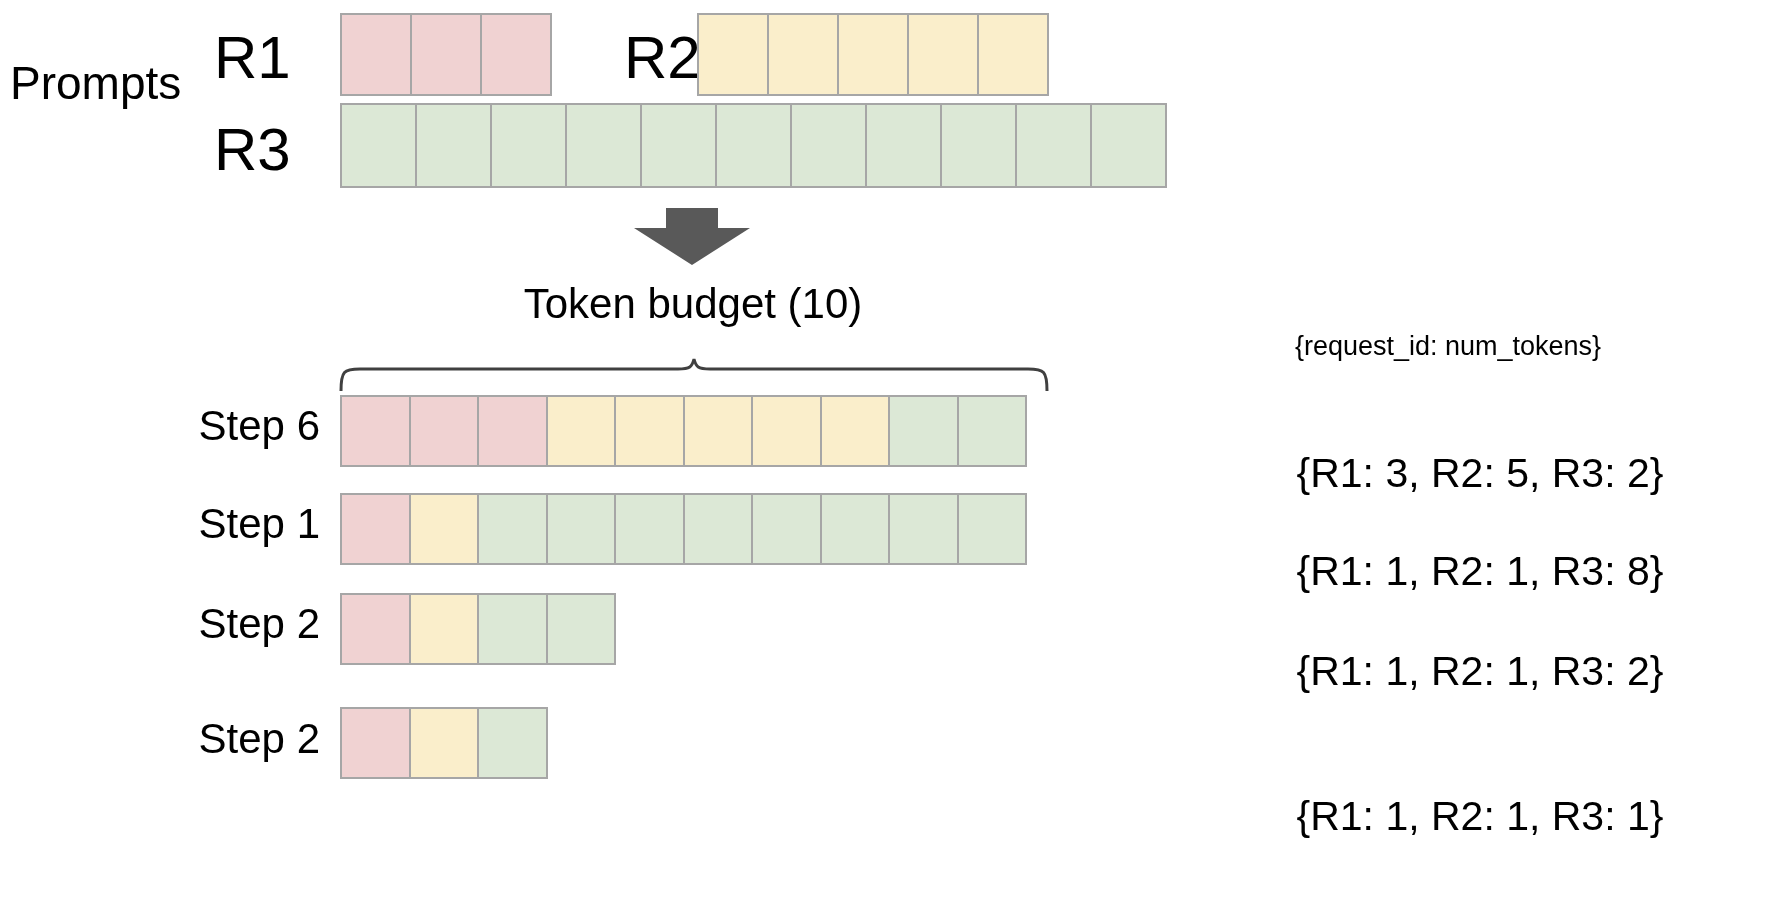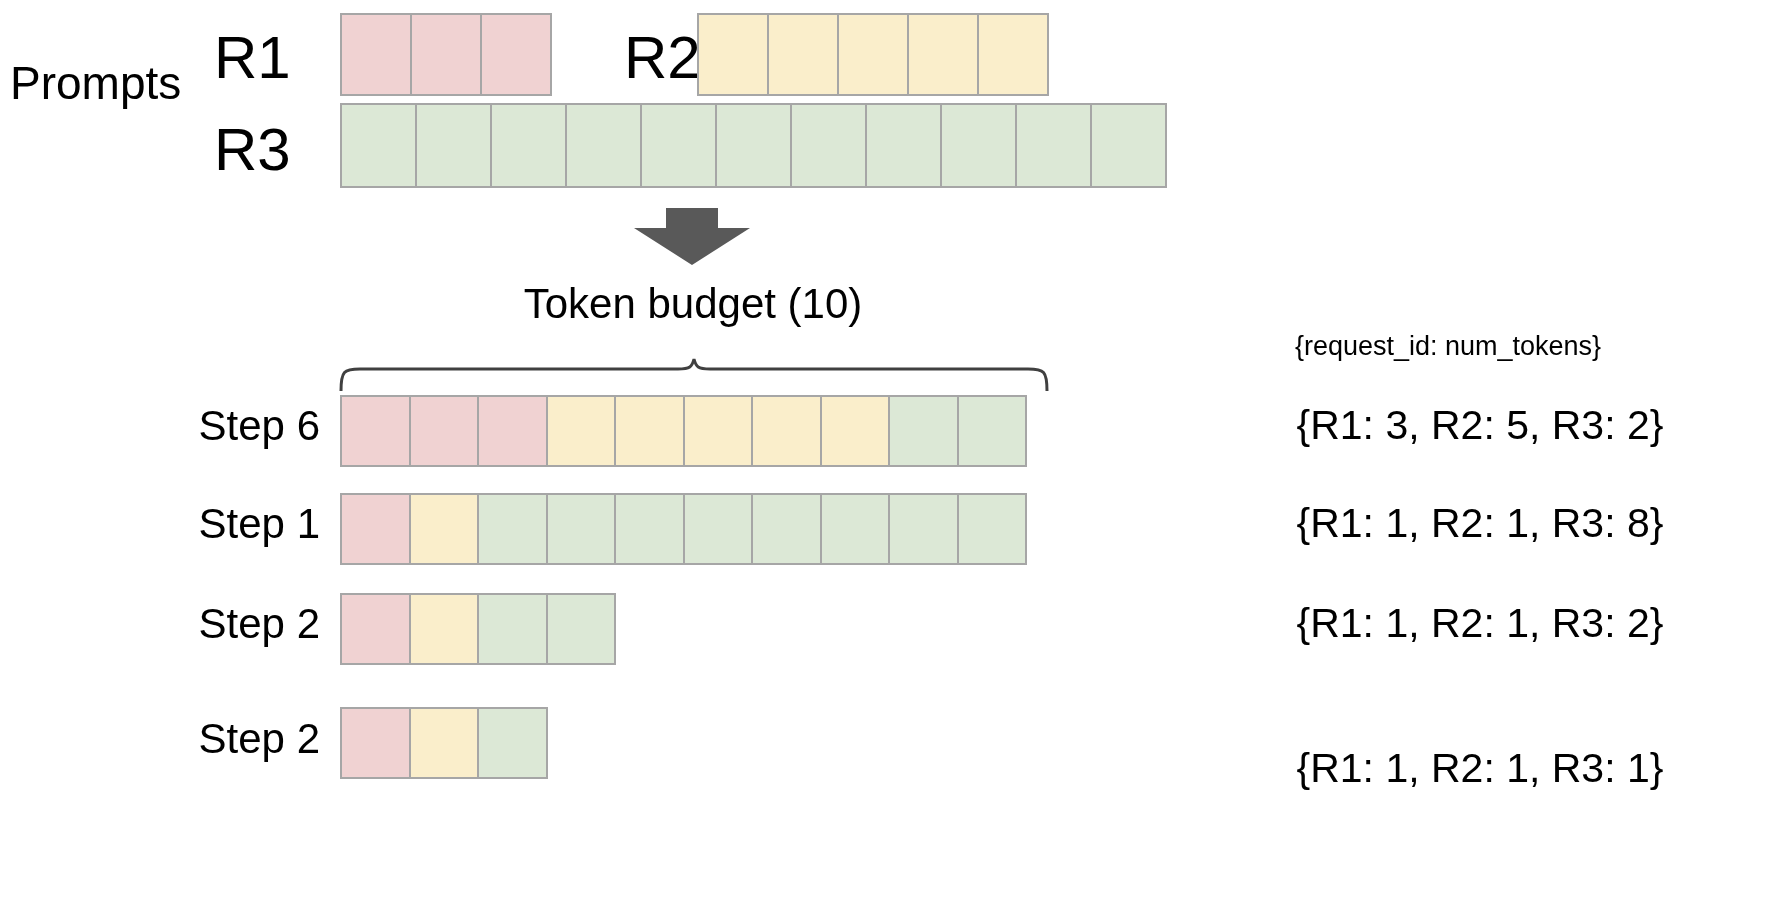--- a/index.html
+++ b/index.html
@@ -106,20 +106,21 @@
     white-space: nowrap;
   }
   .sched-out {
     position: absolute;
     left: 1180px;
     width: 600px;
     text-align: center;
     font-size: 41px;
     line-height: 1;
     white-space: nowrap;
+    margin-top: 48px;
   }
 </style>
 </head>
 <body>
 
 <div id="stage">
 
   <div class="lbl lbl-prompts">Prompts</div>
 
   <div class="lbl lbl-r1">R1</div>

